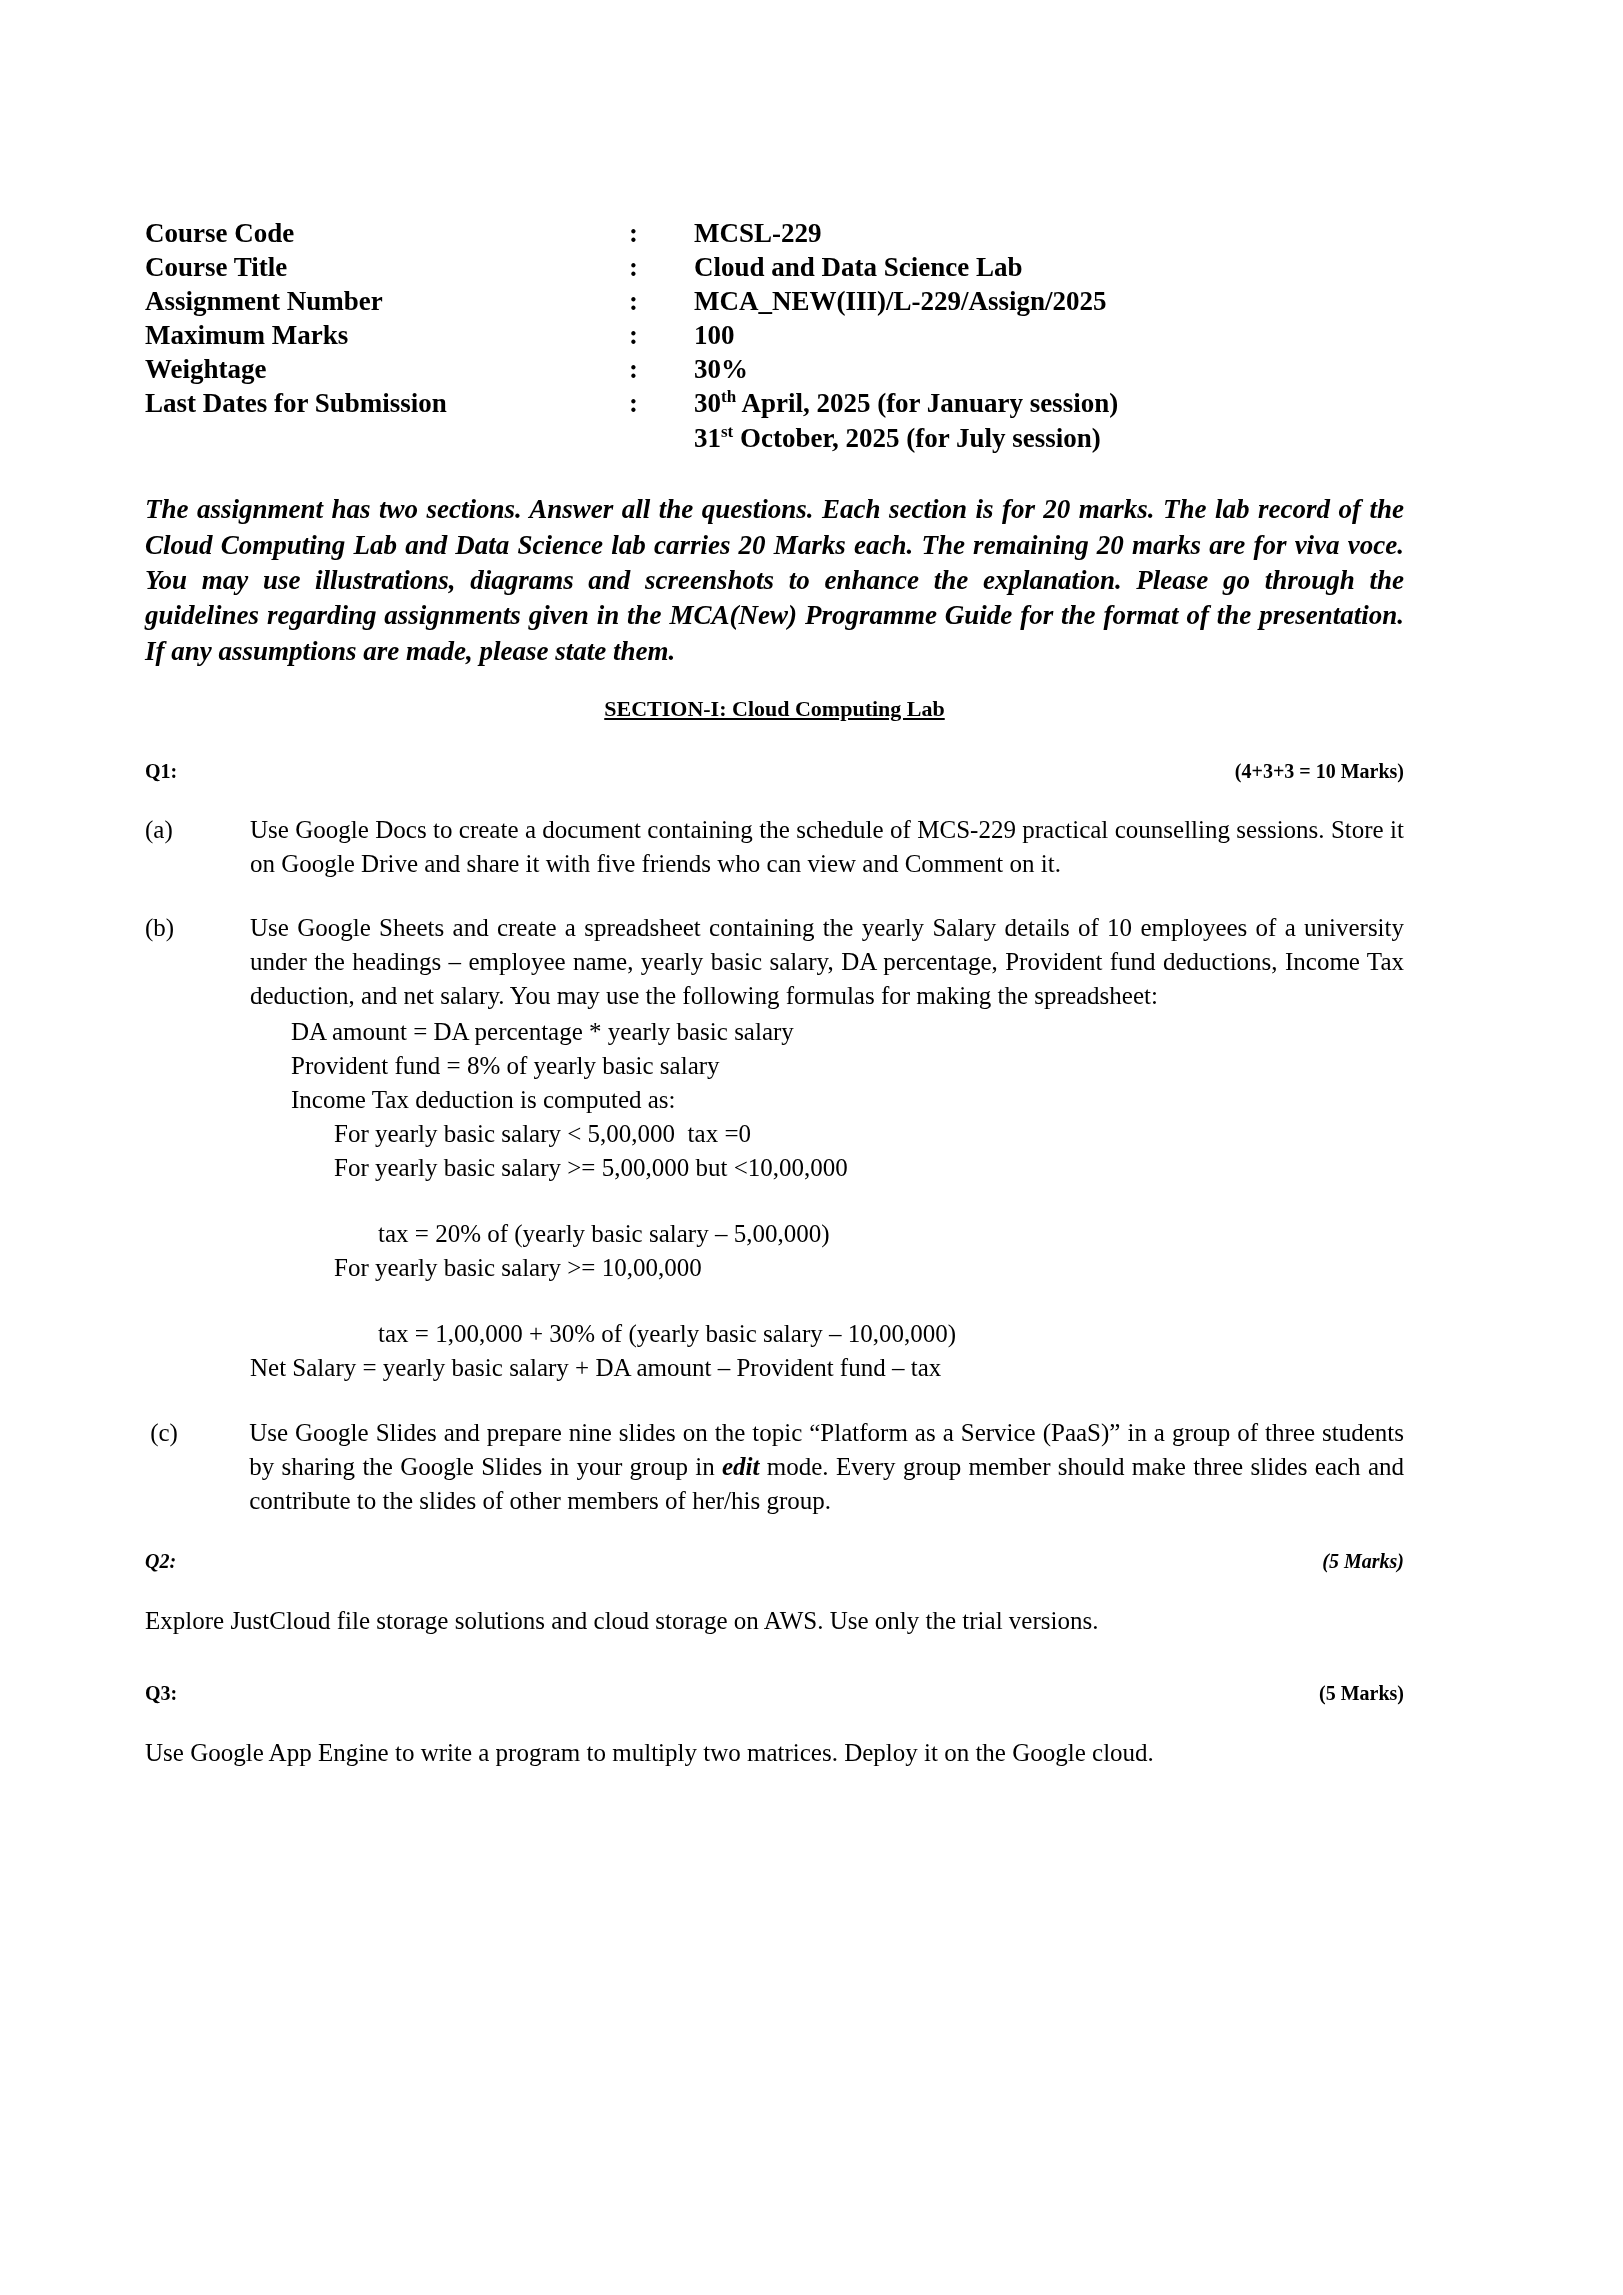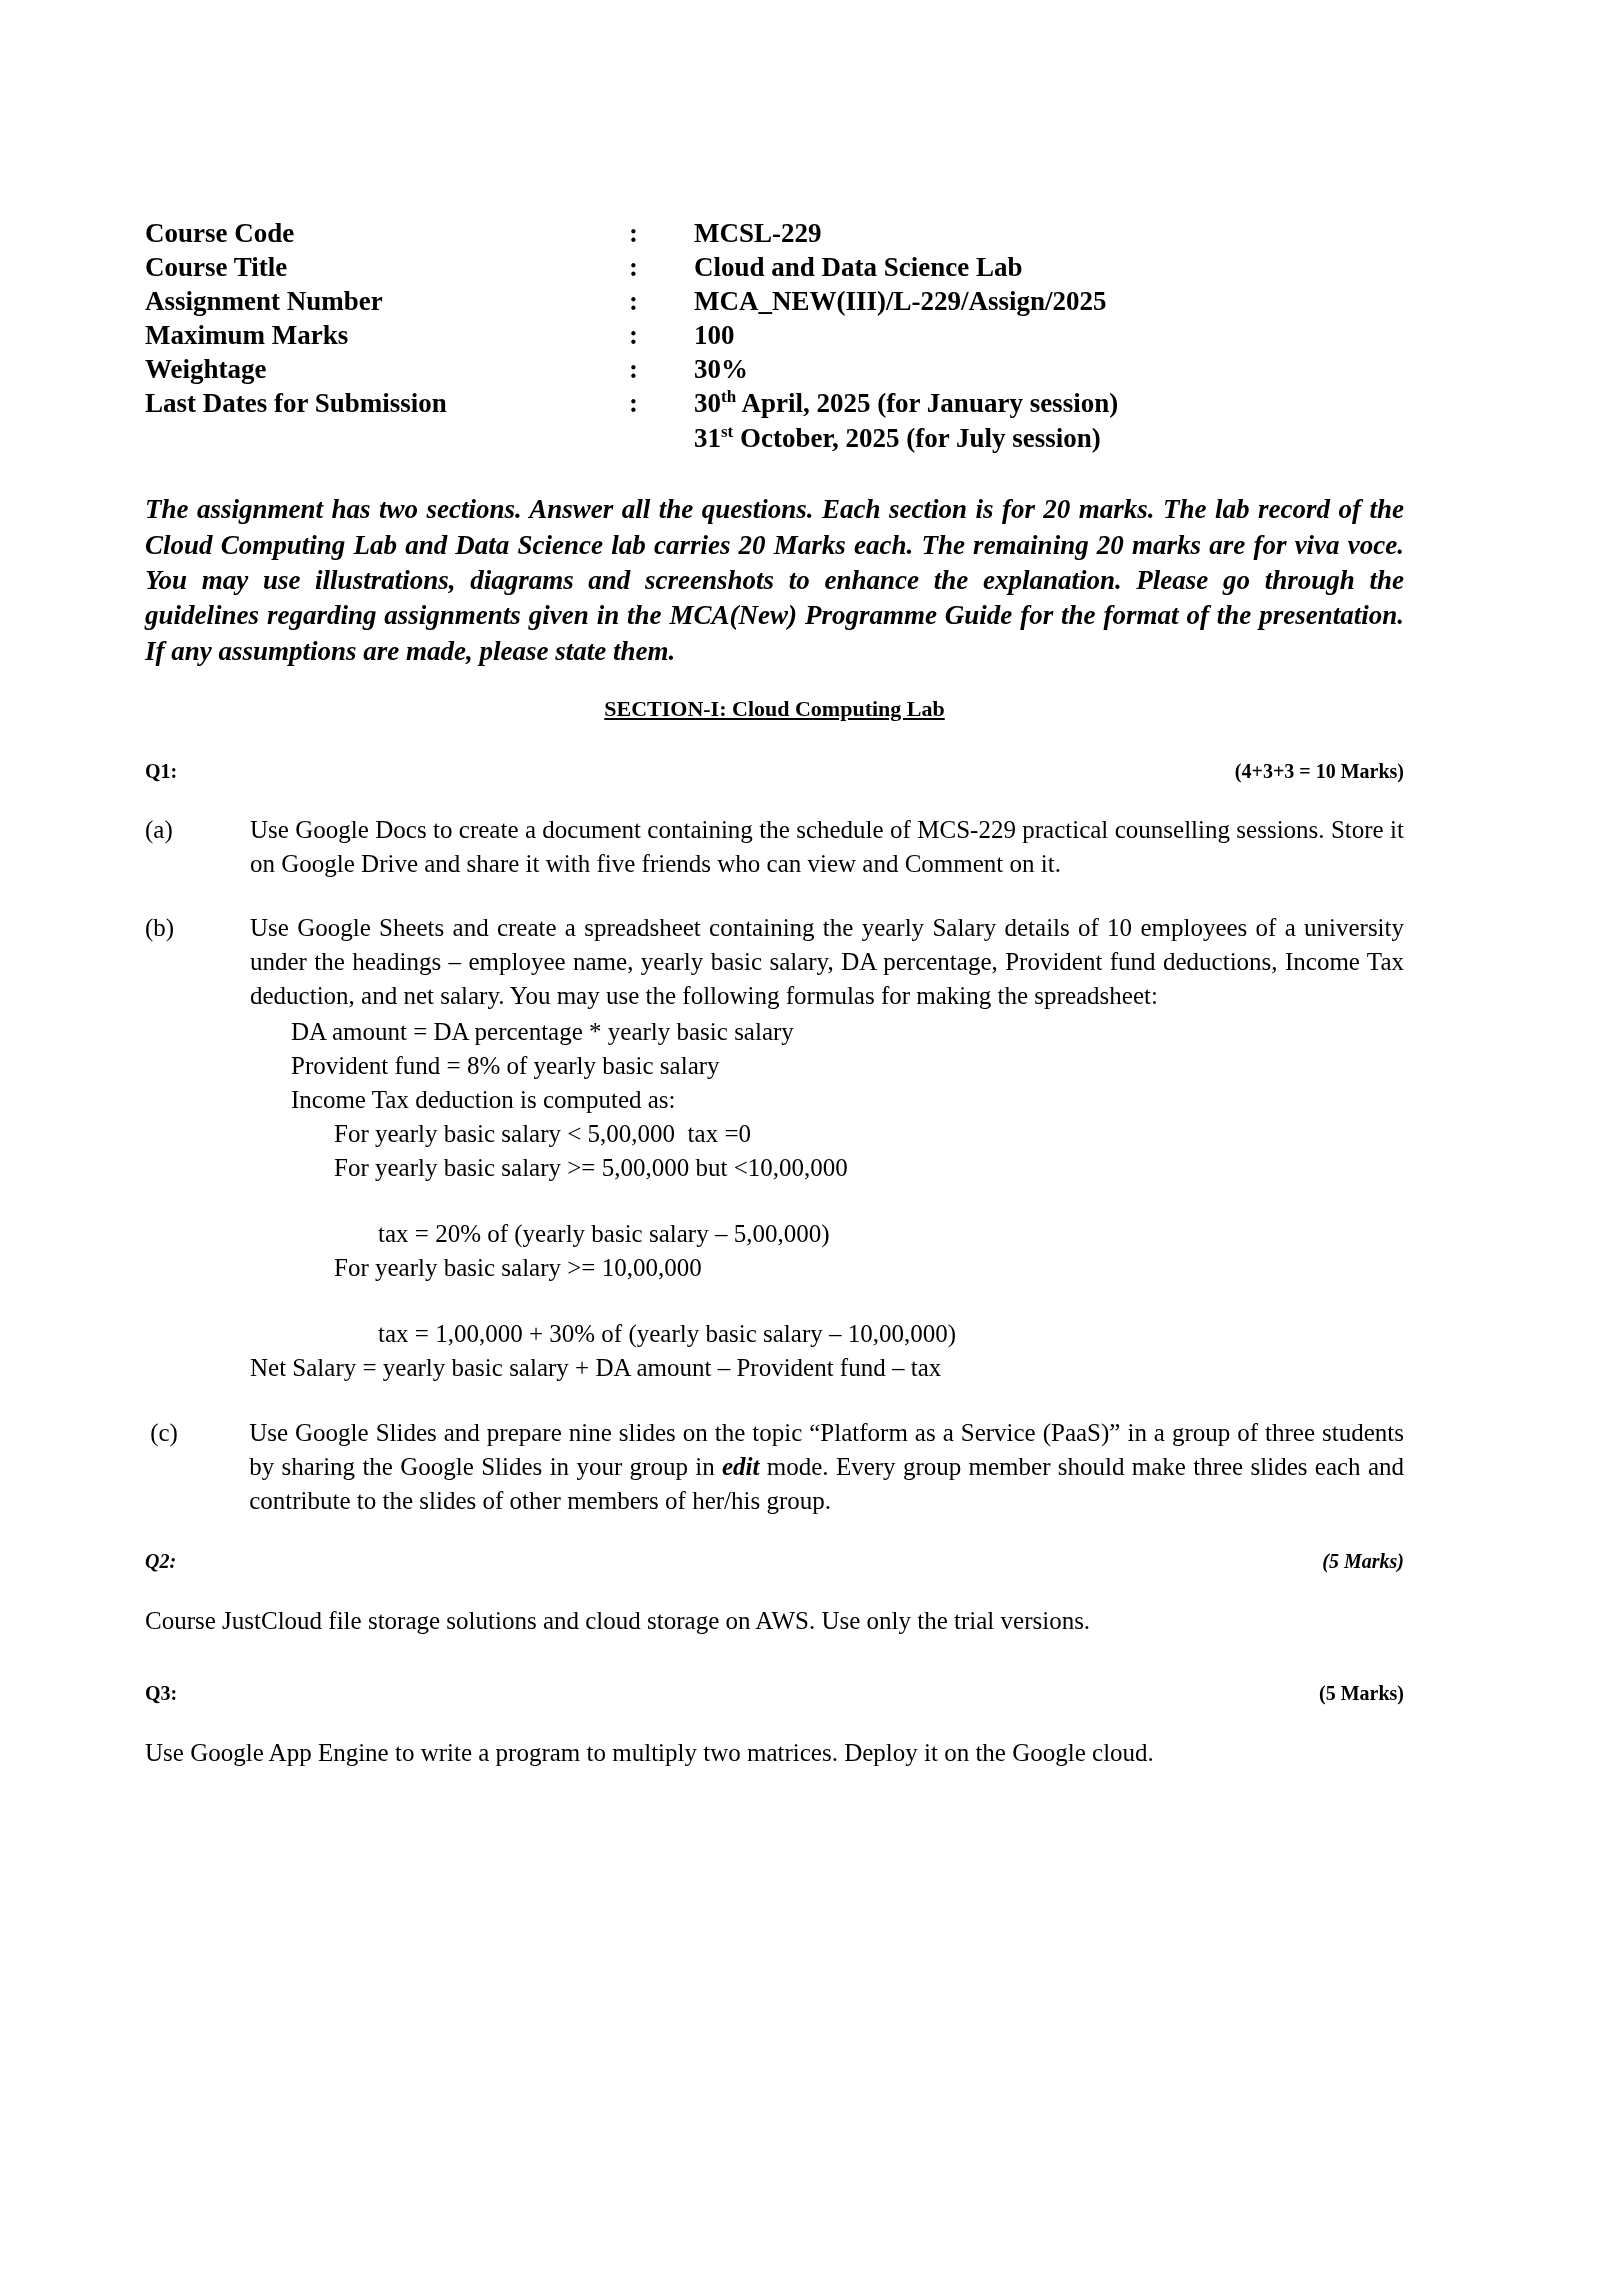--- a/index.html
+++ b/index.html
@@ -217,21 +217,21 @@
       <div class="item-marker">(c)</div>
       <div class="item-body">
         <p><span>Use Google Slides and prepare nine slides on the topic “Platform as a Service (PaaS)” in a group of three students by sharing the Google Slides in your group in </span><i class="em">edit</i><span> mode. Every group member should make three slides each and contribute to the slides of other members of her/his group.</span></p>
       </div>
     </div>
 
     <div class="q-row q2">
       <span>Q2:</span>
       <span>(5 Marks)</span>
     </div>
-    <p class="body-para">Course JustCloud file storage solutions and cloud storage on AWS. Use only the trial versions.</p>
+    <p class="body-para">Explore JustCloud file storage solutions and cloud storage on AWS. Use only the trial versions.</p>
 
     <div class="q-row q3">
       <span>Q3:</span>
       <span>(5 Marks)</span>
     </div>
     <p class="body-para">Use Google App Engine to write a program to multiply two matrices. Deploy it on the Google cloud.</p>
 
   </div>
 
   <div class="page-number">11</div>

